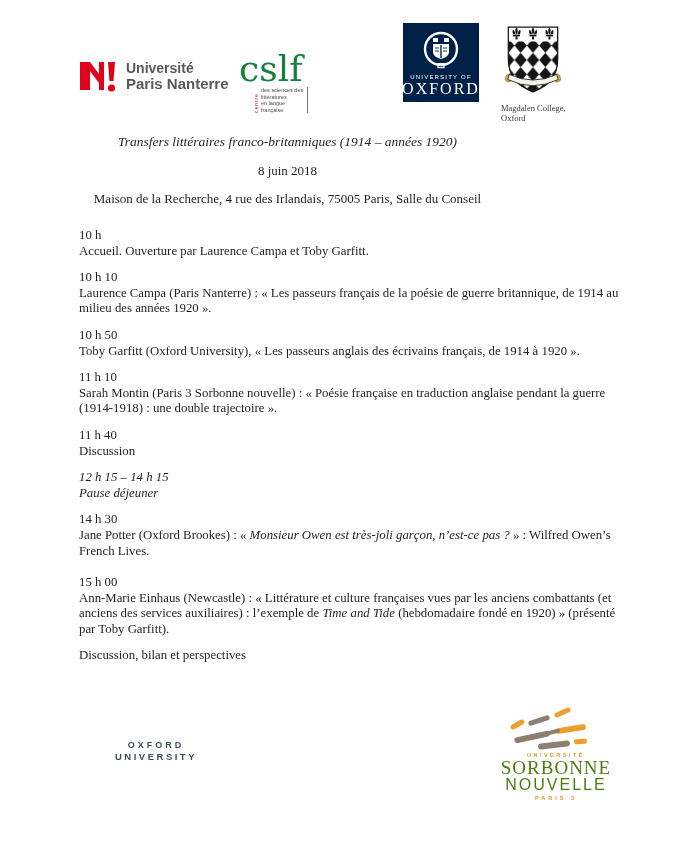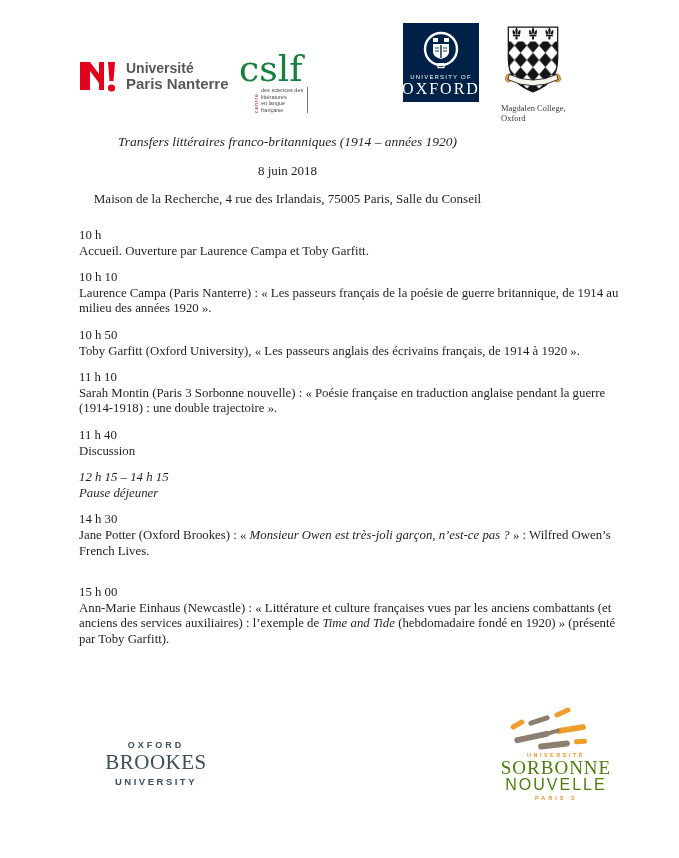--- a/index.html
+++ b/index.html
@@ -37,21 +37,21 @@
 
   
   .titleblock{position:absolute;left:0;top:134px;width:575px;text-align:center;}
   .doc-title{font-style:italic;font-size:13.5px;}
   .doc-date{font-size:13px;margin-top:13px;}
   .doc-venue{font-size:13px;margin-top:12px;}
 
   
   .schedule{position:absolute;left:79px;top:228px;width:540px;font-size:12.8px;line-height:15.6px;}
   .session{margin-bottom:11px;}
-  .session.gap-lg{margin-bottom:26px;}
+  .session.gap-lg{margin-bottom:16px;}
   .session.italic .session-time,.session.italic .session-desc{font-style:italic;}
   .seg-italic{font-style:italic;}
 
   
   .logo-brookes{position:absolute;left:98px;top:740px;width:116px;text-align:center;
     font-family:"Liberation Serif", serif;color:#3c4e5b;}
   .brookes-l1{font-size:9px;letter-spacing:3px;font-family:"Liberation Sans", sans-serif;font-weight:600;}
   .brookes-l2{font-size:21px;letter-spacing:0.5px;margin-top:0px;}
   .brookes-l3{font-size:9.5px;letter-spacing:2.5px;font-family:"Liberation Sans", sans-serif;font-weight:600;margin-top:1px;}
 
@@ -200,27 +200,27 @@
       <div class="session-time">14 h 30</div>
       <div class="session-desc"><span>Jane Potter (Oxford Brookes) : « </span><span class="seg-italic">Monsieur Owen est très-joli garçon, n’est-ce pas ?</span><span> » : Wilfred Owen’s French Lives.</span></div>
     </div>
 
     <div class="session">
       <div class="session-time">15 h 00</div>
       <div class="session-desc"><span>Ann-Marie Einhaus (Newcastle) : « Littérature et culture françaises vues par les anciens combattants (et anciens des services auxiliaires) : l’exemple de </span><span class="seg-italic">Time and Tide</span><span> (hebdomadaire fondé en 1920) » (présenté par Toby Garfitt).</span></div>
     </div>
 
     <div class="session">
+      <div class="session-desc"><span>Discussion, bilan et perspectives</span></div>
     </div>
 
   </div>
 
   <div class="logo-brookes">
     <div class="brookes-l1">OXFORD</div>
-    <div class="brookes-l2">BROOKES</div>
     <div class="brookes-l3">UNIVERSITY</div>
   </div>
 
   <div class="logo-sorbonne">
     <div class="sorbonne-strokes">
       <div class="stroke st-taupe" style="left:18px;top:28px;width:36px;height:6px;transform:rotate(-12deg);"></div>
       <div class="stroke st-orange" style="left:58px;top:4px;width:17px;height:5px;transform:rotate(-24deg);"></div>
       <div class="stroke st-taupe" style="left:32px;top:12px;width:22px;height:5px;transform:rotate(-18deg);"></div>
       <div class="stroke st-orange" style="left:60px;top:20px;width:30px;height:6px;transform:rotate(-9deg);"></div>
       <div class="stroke st-taupe" style="left:42px;top:36px;width:32px;height:6px;transform:rotate(-7deg);"></div>

